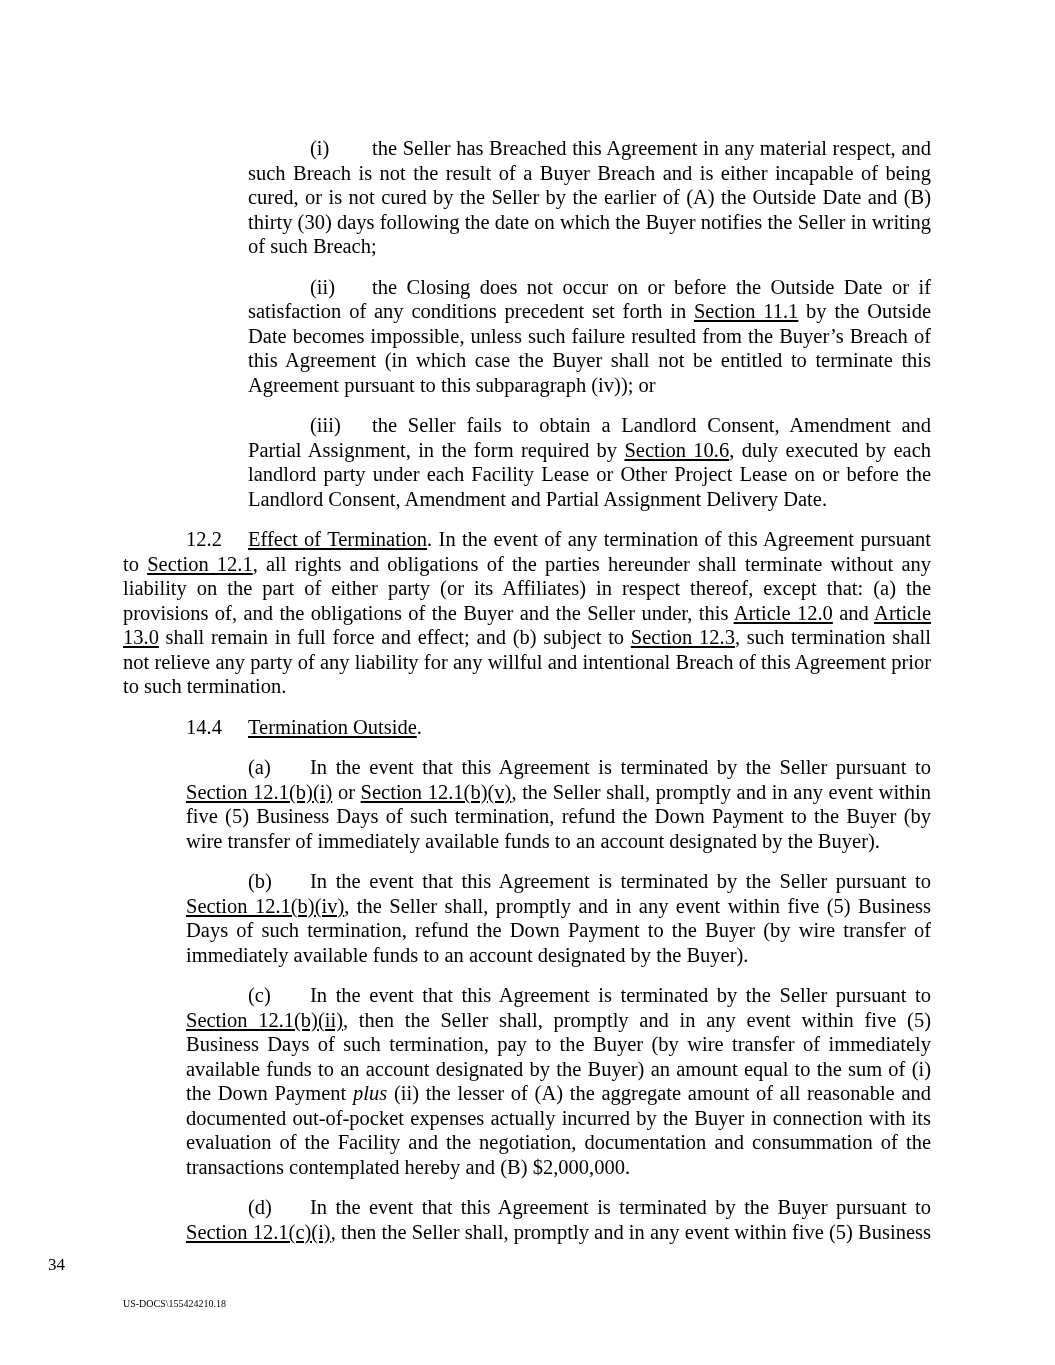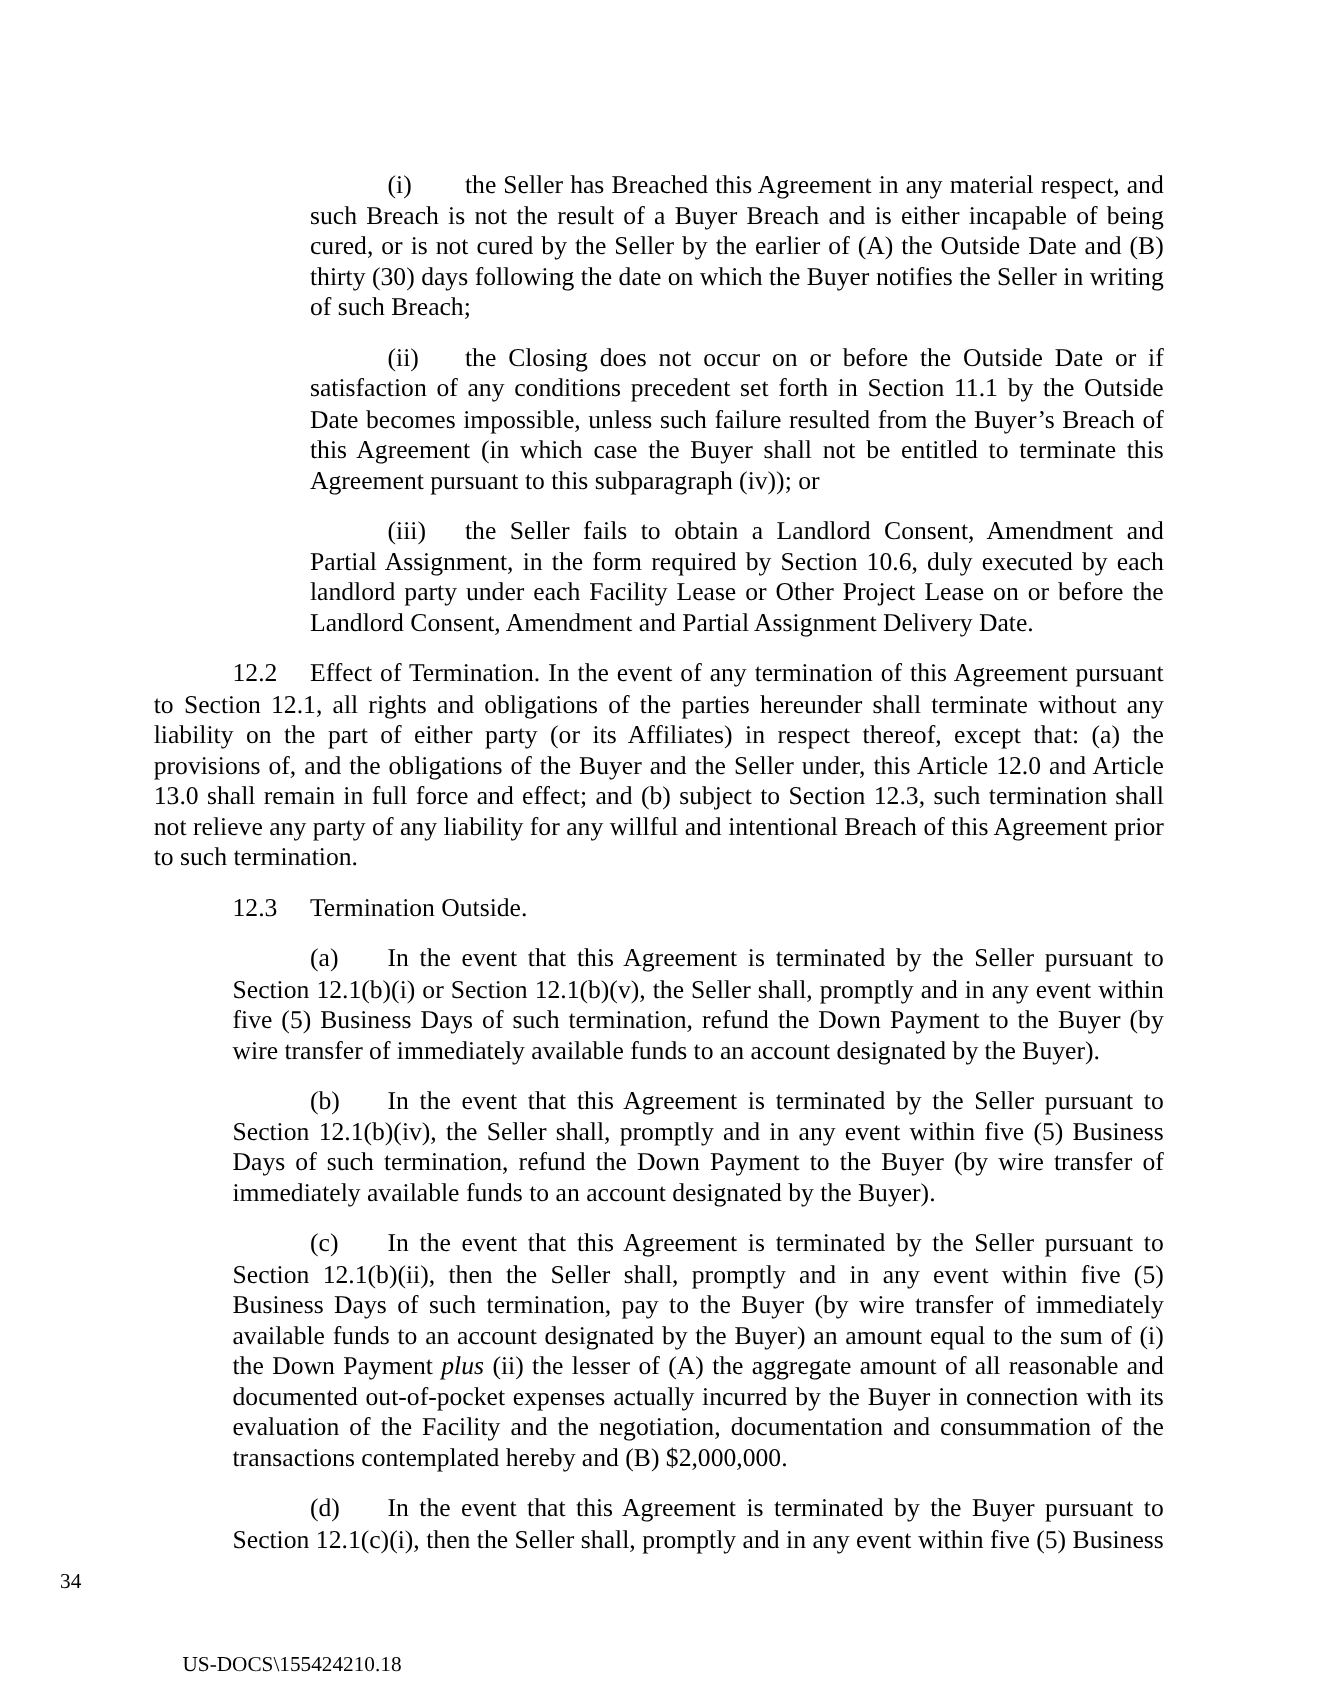--- a/index.html
+++ b/index.html
@@ -20,54 +20,53 @@
     top: 136px;
     left: 123px;
     width: 808px;
   }
   .para { text-align: justify; margin: 0 0 16px 0; }
   .para.section { margin-left: 0; text-indent: 63px; }
   .para.sub2 { margin-left: 63px; text-indent: 62px; }
   .para.sub3 { margin-left: 125px; text-indent: 62px; }
   .para.cont-next-page { text-align-last: justify; }
   .tab-label { display: inline-block; width: 62px; text-indent: 0; }
-  .seg-u { }
+  .seg-u { text-decoration: underline; }
   .seg-i { font-style: italic; }
   .page-number {
     position: absolute;
     top: 1253px;
     left: 0;
     width: 100%;
     text-align: left;
     font-size: 17px;
     padding-left: 48px;
   }
   .doc-id {
     position: absolute;
-    top: 1320px;
+    top: 1292px;
     left: 123px;
-    font-size: 17px;
-    margin-left: 23px;
+    font-size: 10px;
   }
 </style>
 </head>
 <body>
 
 <div class="page">
   <div class="content">
 
     <p class="para sub3"><span class="tab-label">(i)</span><span class="para-text"><span>the Seller has Breached this Agreement in any material respect, and such Breach is not the result of a Buyer Breach and is either incapable of being cured, or is not cured by the Seller by the earlier of (A) the Outside Date and (B) thirty (30) days following the date on which the Buyer notifies the Seller in writing of such Breach;</span></span></p>
 
     <p class="para sub3"><span class="tab-label">(ii)</span><span class="para-text"><span>the Closing does not occur on or before the Outside Date or if satisfaction of any conditions precedent set forth in </span><span class="seg-u">Section 11.1</span><span> by the Outside Date becomes impossible, unless such failure resulted from the Buyer’s Breach of this Agreement (in which case the Buyer shall not be entitled to terminate this Agreement pursuant to this subparagraph (iv)); or</span></span></p>
 
     <p class="para sub3"><span class="tab-label">(iii)</span><span class="para-text"><span>the Seller fails to obtain a Landlord Consent, Amendment and Partial Assignment, in the form required by </span><span class="seg-u">Section 10.6</span><span>, duly executed by each landlord party under each Facility Lease or Other Project Lease on or before the Landlord Consent, Amendment and Partial Assignment Delivery Date.</span></span></p>
 
     <p class="para section"><span class="tab-label">12.2</span><span class="para-text"><span class="seg-u">Effect of Termination</span><span>. In the event of any termination of this Agreement pursuant to </span><span class="seg-u">Section 12.1</span><span>, all rights and obligations of the parties hereunder shall terminate without any liability on the part of either party (or its Affiliates) in respect thereof, except that: (a) the provisions of, and the obligations of the Buyer and the Seller under, this </span><span class="seg-u">Article 12.0</span><span> and </span><span class="seg-u">Article 13.0</span><span> shall remain in full force and effect; and (b) subject to </span><span class="seg-u">Section 12.3</span><span>, such termination shall not relieve any party of any liability for any willful and intentional Breach of this Agreement prior to such termination.</span></span></p>
 
-    <p class="para section"><span class="tab-label">12.3</span><span class="para-text"><span class="seg-u">Termination Outside</span><span>.</span></span></p>
+    <p class="para section"><span class="tab-label">14.4</span><span class="para-text"><span class="seg-u">Termination Outside</span><span>.</span></span></p>
 
     <p class="para sub2"><span class="tab-label">(a)</span><span class="para-text"><span>In the event that this Agreement is terminated by the Seller pursuant to </span><span class="seg-u">Section 12.1(b)(i)</span><span> or </span><span class="seg-u">Section 12.1(b)(v)</span><span>, the Seller shall, promptly and in any event within five (5) Business Days of such termination, refund the Down Payment to the Buyer (by wire transfer of immediately available funds to an account designated by the Buyer).</span></span></p>
 
     <p class="para sub2"><span class="tab-label">(b)</span><span class="para-text"><span>In the event that this Agreement is terminated by the Seller pursuant to </span><span class="seg-u">Section 12.1(b)(iv)</span><span>, the Seller shall, promptly and in any event within five (5) Business Days of such termination, refund the Down Payment to the Buyer (by wire transfer of immediately available funds to an account designated by the Buyer).</span></span></p>
 
     <p class="para sub2"><span class="tab-label">(c)</span><span class="para-text"><span>In the event that this Agreement is terminated by the Seller pursuant to </span><span class="seg-u">Section 12.1(b)(ii)</span><span>, then the Seller shall, promptly and in any event within five (5) Business Days of such termination, pay to the Buyer (by wire transfer of immediately available funds to an account designated by the Buyer) an amount equal to the sum of (i) the Down Payment </span><span class="seg-i">plus</span><span> (ii) the lesser of (A) the aggregate amount of all reasonable and documented out-of-pocket expenses actually incurred by the Buyer in connection with its evaluation of the Facility and the negotiation, documentation and consummation of the transactions contemplated hereby and (B) $2,000,000.</span></span></p>
 
     <p class="para sub2 cont-next-page"><span class="tab-label">(d)</span><span class="para-text"><span>In the event that this Agreement is terminated by the Buyer pursuant to </span><span class="seg-u">Section 12.1(c)(i)</span><span>, then the Seller shall, promptly and in any event within five (5) Business</span></span></p>
 
   </div>

